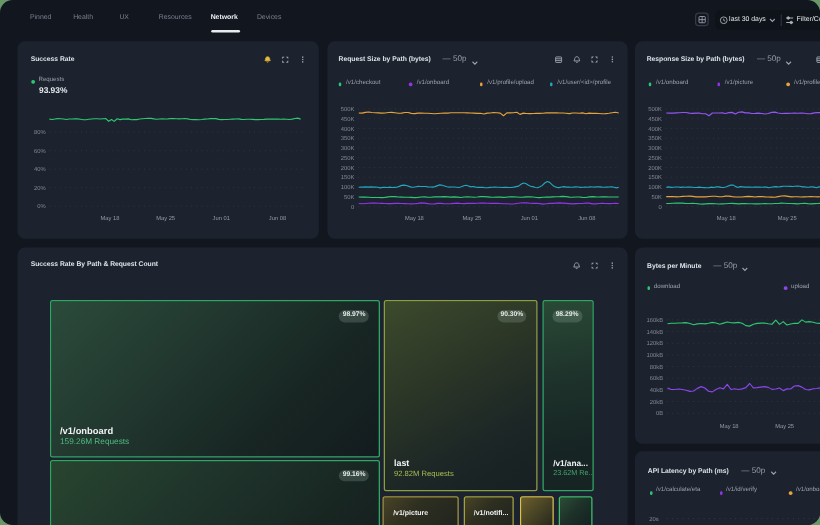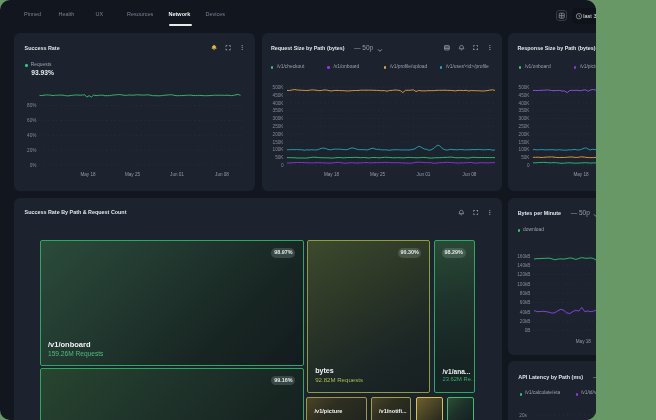--- a/index.html
+++ b/index.html
@@ -1,14 +1,14 @@
 <!DOCTYPE html>
 <html><head><meta charset="utf-8"><style>
 html,body{margin:0;padding:0;width:656px;height:420px;background:#679866;font-family:"Liberation Sans",sans-serif;overflow:hidden}
-#app{position:absolute;left:0;top:0;width:596px;height:420px;background:#12161f;border-radius:10px;overflow:hidden}
+#app{position:absolute;left:0;top:0;width:656px;height:420px;background:#12161f;border-radius:10px;overflow:hidden}
 .card{position:absolute;background:#1d232e;border-radius:6px}
 .ct{position:absolute;font-size:5.4px;font-weight:bold;color:#dfe4e9;line-height:1}
 .lt{position:absolute;font-size:4.9px;color:#99a1ab;line-height:1}
 .dot{position:absolute;width:2.7px;height:2.7px;border-radius:50%}
 .fifty{position:absolute;font-size:6.5px;color:#959ea9;line-height:1}
 </style></head><body>
 <div id="app">
 <div style="position:absolute;left:24px;top:12.4px;font-size:5.5px;color:#79828e;line-height:1">Pinned</div>
     <div style="position:absolute;left:58.5px;top:12.4px;font-size:5.5px;color:#79828e;line-height:1">Health</div>
     <div style="position:absolute;left:95.5px;top:12.4px;font-size:5.5px;color:#79828e;line-height:1">UX</div>
@@ -223,21 +223,21 @@
 <div style="position:absolute;left:25.5px;top:42.3px;width:264.8px;height:126.2px;border:1.4px solid #2fa763;border-radius:2px;background:linear-gradient(135deg,#2b4b3a 0%,#223930 35%,#182623 70%,#131b1e 100%);box-sizing:border-box;overflow:hidden">
         <div style="position:absolute;right:8px;top:7px;background:rgba(170,190,180,0.22);border-radius:5px;padding:2.1px 2.8px;font-size:5.4px;font-weight:bold;color:#e3e9e6;line-height:1">98.97%</div>
         <div style="position:absolute;left:7.5px;bottom:17.2px;font-size:7.5px;font-weight:bold;color:#f0f3f5;line-height:1;white-space:nowrap">/v1/onboard</div>
         <div style="position:absolute;left:7.5px;bottom:8.2px;font-size:6.6px;color:#52b981;line-height:1;white-space:nowrap">159.26M Requests</div>
       </div>
       <div style="position:absolute;left:25.5px;top:169.5px;width:264.8px;height:140px;border:1.4px solid #2fa763;border-radius:2px;background:linear-gradient(135deg,#28452f 0%,#1f342b 35%,#172421 70%,#131b1e 100%);box-sizing:border-box;overflow:hidden">
         <div style="position:absolute;right:8px;top:7px;background:rgba(170,190,180,0.22);border-radius:5px;padding:2.1px 2.8px;font-size:5.4px;font-weight:bold;color:#e3e9e6;line-height:1">99.16%</div>
       </div>
       <div style="position:absolute;left:292.7px;top:42.3px;width:123.8px;height:152.6px;border:1.4px solid #8d9e41;border-radius:2px;background:linear-gradient(150deg,#3c4a2c 0%,#2d3827 35%,#1d2726 70%,#171f22 100%);box-sizing:border-box;overflow:hidden">
         <div style="position:absolute;right:8px;top:7px;background:rgba(170,190,180,0.22);border-radius:5px;padding:2.1px 2.8px;font-size:5.4px;font-weight:bold;color:#e3e9e6;line-height:1">90.30%</div>
-        <div style="position:absolute;left:7.5px;bottom:16.5px;font-size:7.1px;font-weight:bold;color:#f0f3f5;line-height:1;white-space:nowrap">bytes</div>
+        <div style="position:absolute;left:7.5px;bottom:16.5px;font-size:7.1px;font-weight:bold;color:#f0f3f5;line-height:1;white-space:nowrap">last</div>
         <div style="position:absolute;left:7.5px;bottom:8.8px;font-size:6.1px;color:#a9bd52;line-height:1;white-space:nowrap">92.82M Requests</div>
       </div>
       <div style="position:absolute;left:420px;top:42.3px;width:40.6px;height:152.6px;border:1.4px solid #2fa763;border-radius:2px;background:linear-gradient(170deg,#2a4936 0%,#1e332b 40%,#162423 80%);box-sizing:border-box;overflow:hidden">
         <div style="position:absolute;right:8px;top:7px;background:rgba(170,190,180,0.22);border-radius:5px;padding:2.1px 2.8px;font-size:5.4px;font-weight:bold;color:#e3e9e6;line-height:1">98.29%</div>
         <div style="position:absolute;left:7.5px;bottom:16.8px;font-size:6.6px;font-weight:bold;color:#f0f3f5;line-height:1;white-space:nowrap">/v1/ana...</div>
         <div style="position:absolute;left:7.5px;bottom:9px;font-size:5.8px;color:#43a56c;line-height:1;white-space:nowrap">23.62M Re...</div>
       </div>
       <div style="position:absolute;left:292px;top:198.5px;width:61px;height:27.5px;border:1.4px solid #a3963b;border-radius:2px;background:linear-gradient(135deg,#4a4427 0%,#2e2f20 40%,#20241f 100%);box-sizing:border-box;overflow:hidden">
         <div style="position:absolute;left:7.5px;bottom:8.2px;font-size:5.6px;font-weight:bold;color:#f0f3f5;line-height:1;white-space:nowrap">/v1/picture</div>
       </div>

